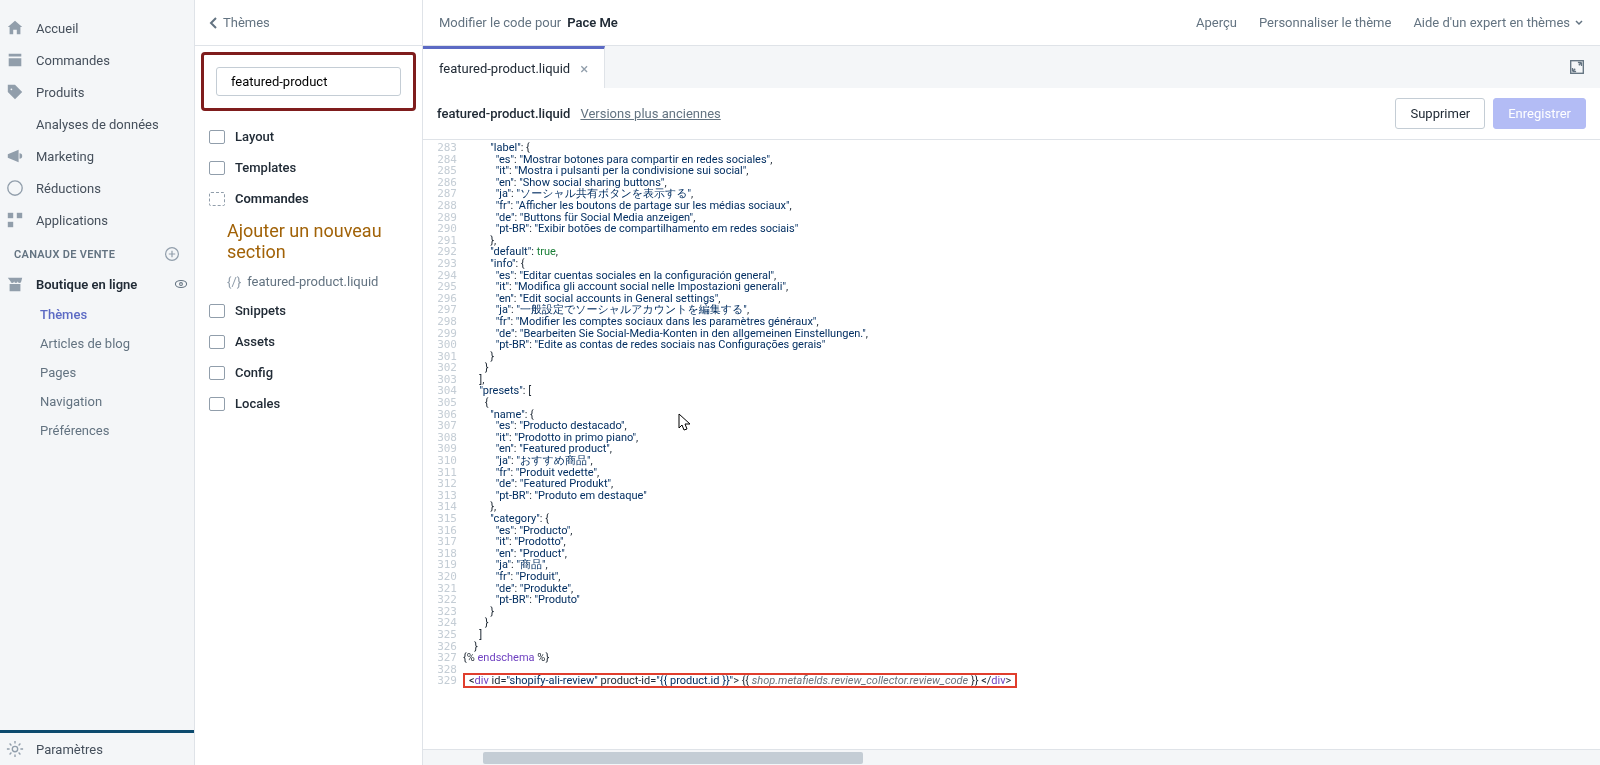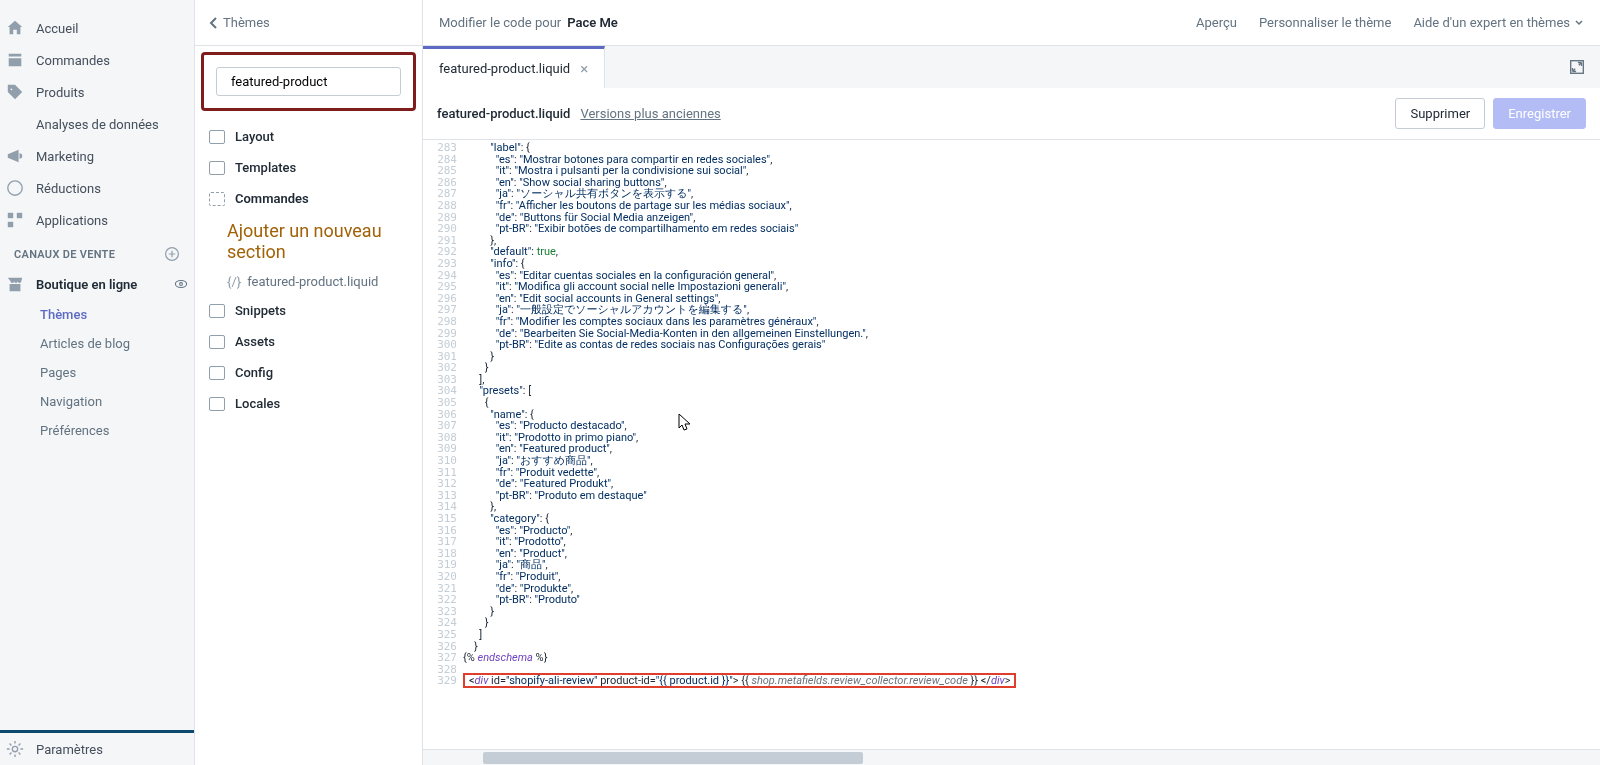--- a/index.html
+++ b/index.html
@@ -46,21 +46,21 @@
 .filebar { background: #fff; border-bottom: 1px solid #dfe3e8; display: flex; align-items: center; justify-content: space-between; padding: 10px 14px; }
 .filebar-left { display: flex; align-items: center; gap: 10px; }
 .filelink { color: #637381; text-decoration: underline; cursor: pointer; font-size: 13px; }
 .btn { border: 1px solid #c4cdd5; background: #fff; border-radius: 3px; padding: 7px 14px; cursor: pointer; font-size: 13px; color: #212b36; }
 .btn.primary { background: #b3bcf5; border-color: #b3bcf5; color: #fff; }
 .code { flex: 1; display: flex; overflow: hidden; background: #fff; }
 .gutter { width: 40px; text-align: right; padding: 2px 6px 2px 0; color: #c4cdd5; font-family: Consolas, Monaco, monospace; font-size: 11px; line-height: 11.6px; user-select: none; background: #fff; }
 .codearea { flex: 1; font-family: Consolas, Monaco, monospace; font-size: 11px; line-height: 11.6px; white-space: pre; padding: 2px 0; position: relative; overflow: hidden; color: #212b36; }
 .s { color: #032f62; }
 .k { color: #1a7f37; }
-.tag { color: #6f42c1; font-style: italic; }
+.tag { color: #6f42c1; }
 .ital { font-style: italic; color: #6a737d; }
 .hl-line { position: absolute; left: 0; border: 2px solid #e03e2d; padding: 0 4px; background: #fff; white-space: nowrap; }
 .scroll-h { height: 16px; background: #f4f6f8; border-top: 1px solid #dfe3e8; display: flex; }
 .scroll-h .pad { width: 40px; }
 .scroll-h .track { flex: 1; position: relative; background: #f4f6f8; }
 .scroll-h .thumb { position: absolute; left: 20px; top: 2px; height: 12px; width: 380px; background: #c4cdd5; border-radius: 2px; }
 .cursor-img { position:absolute; width:14px; height:18px; pointer-events:none; }
 </style>
 </head>
 <body>

